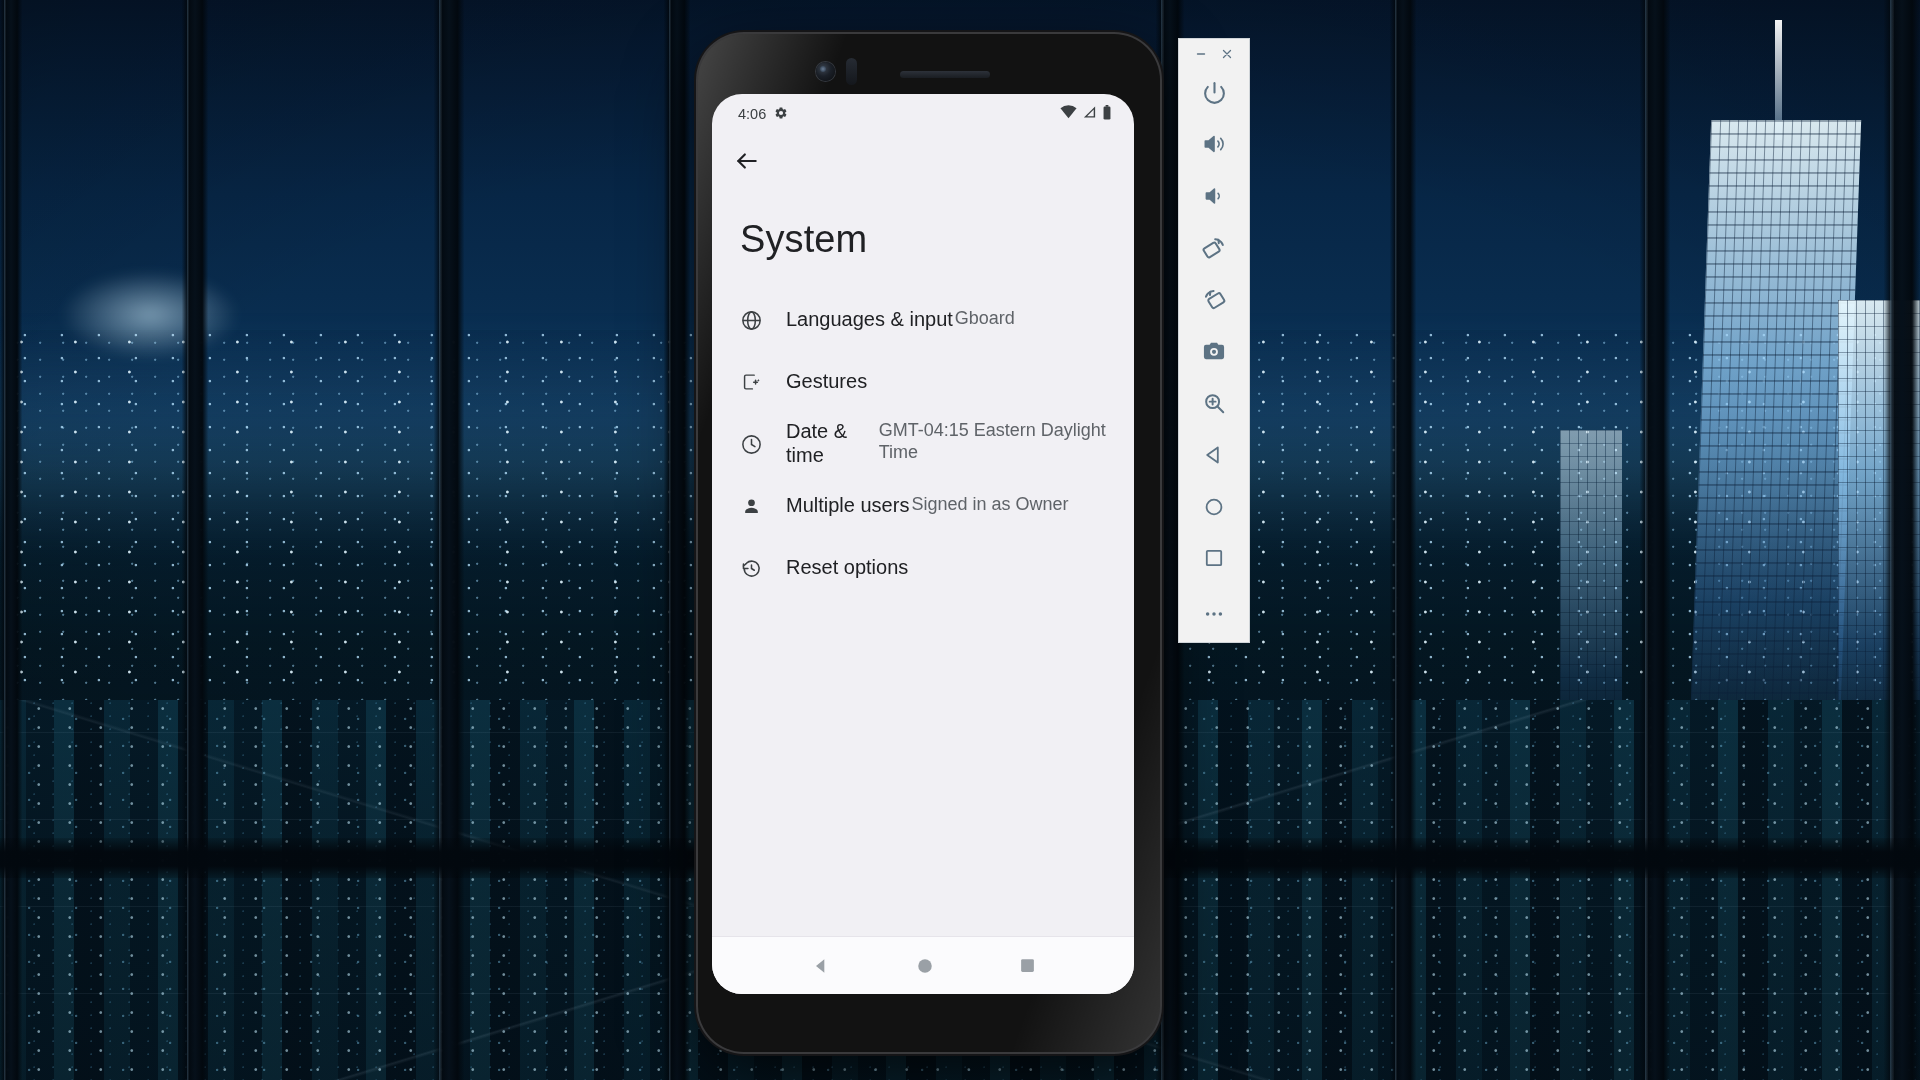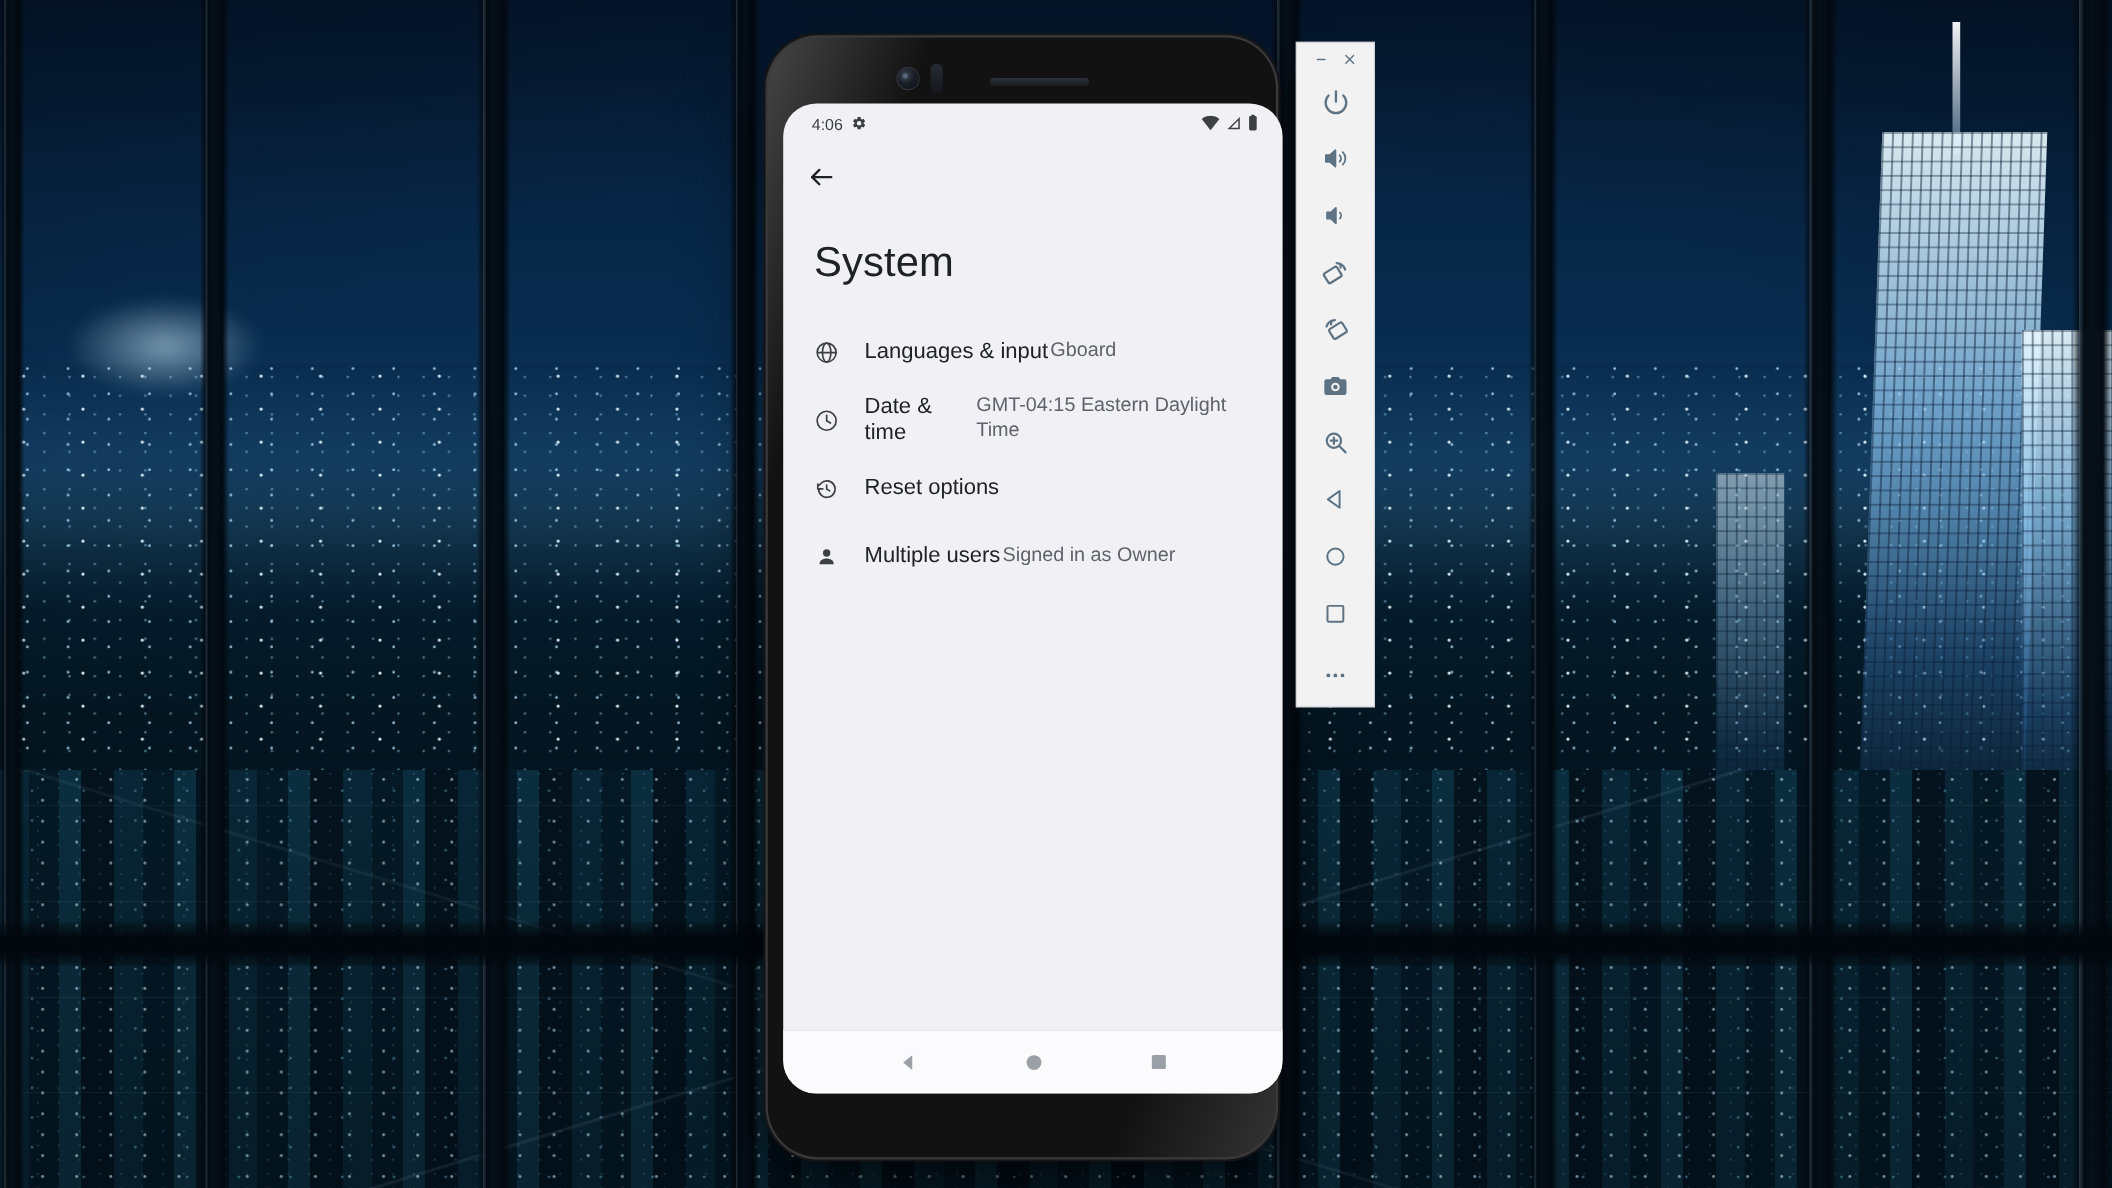--- a/index.html
+++ b/index.html
@@ -163,21 +163,21 @@
     position: absolute; left: 900px; top: 71px; width: 90px; height: 7px;
     border-radius: 4px;
     background: linear-gradient(180deg, #2c3139, #1a1d22);
   }
 
   
   #screen {
     position: absolute;
     left: 712px;
     top: 94px;
-    width: 454px;
+    width: 422px;
     height: 900px;
     background: #f1f0f4;
     border-radius: 30px 30px 30px 30px;
     overflow: hidden;
   }
 
   
   #statusbar {
     height: 40px;
     display: flex;
@@ -360,62 +360,75 @@
           <path d="M3 12h18"></path>
           <ellipse cx="12" cy="12" rx="4" ry="9"></ellipse>
         </svg>
       </span>
       <span class="row-text">
         <span class="row-title">Languages &amp; input</span>
         <span class="row-sub">Gboard</span>
       </span>
     </div>
 
+    <div class="row">
+      <span class="row-icon">
+        <svg width="22" height="22" viewBox="0 0 24 24" fill="none" stroke="#3c4043" stroke-width="1.6" stroke-linecap="round">
+          <path d="M15.5 4.5H6.5A1.5 1.5 0 0 0 5 6v12a1.5 1.5 0 0 0 1.5 1.5h7"></path>
+          <path d="M17 10.2v4.1"></path>
+            <path d="M14.9 12.2H19"></path>
+          <path d="M20 8.6l-.5 1.1-1.1.5 1.1.5.5 1.1.5-1.1 1.1-.5-1.1-.5z" fill="#3c4043" stroke="none"></path>
+        </svg>
+      </span>
+      <span class="row-text">
+        <span class="row-title">Gestures</span>
+      </span>
+    </div>
 
     <div class="row">
       <span class="row-icon">
         <svg width="23" height="23" viewBox="0 0 24 24" fill="none" stroke="#3c4043" stroke-width="1.6" stroke-linecap="round">
           <circle cx="12" cy="12" r="9"></circle>
           <path d="M12 6.8V12l3.6 2.2"></path>
         </svg>
       </span>
       <span class="row-text">
         <span class="row-title">Date &amp; time</span>
         <span class="row-sub">GMT-04:15 Eastern Daylight Time</span>
       </span>
     </div>
 
 
+
+    <div class="row">
+      <span class="row-icon">
+        <svg width="23" height="23" viewBox="0 0 24 24" fill="#3c4043">
+          <circle cx="12" cy="8.1" r="3.5"></circle>
+          <path d="M12 13.2c-3.6 0-6.6 2.1-6.6 4.3v1.3h13.2v-1.3c0-2.2-3-4.3-6.6-4.3z"></path>
+        </svg>
+      </span>
+      <span class="row-text">
+        <span class="row-title">Multiple users</span>
+        <span class="row-sub">Signed in as Owner</span>
+      </span>
+    </div>
 
     <div class="row">
       <span class="row-icon">
         <svg width="23" height="23" viewBox="0 0 24 24" fill="none" stroke="#3c4043" stroke-width="1.6" stroke-linecap="round" stroke-linejoin="round">
           <path d="M3.6 7.3V12h4.7"></path>
           <path d="M4.4 12a7.8 7.8 0 1 0 2.3-5.4L3.6 9.4"></path>
           <path d="M12 8.3V12l2.9 1.8"></path>
         </svg>
       </span>
       <span class="row-text">
         <span class="row-title">Reset options</span>
       </span>
     </div>
 
-    <div class="row">
-      <span class="row-icon">
-        <svg width="23" height="23" viewBox="0 0 24 24" fill="#3c4043">
-          <circle cx="12" cy="8.1" r="3.5"></circle>
-          <path d="M12 13.2c-3.6 0-6.6 2.1-6.6 4.3v1.3h13.2v-1.3c0-2.2-3-4.3-6.6-4.3z"></path>
-        </svg>
-      </span>
-      <span class="row-text">
-        <span class="row-title">Multiple users</span>
-        <span class="row-sub">Signed in as Owner</span>
-      </span>
-    </div>
-
   </div>
 
   <div id="navbar">
     <span class="nav-btn">
       <svg width="20" height="20" viewBox="0 0 24 24" fill="#9aa0a6">
           <path d="M16 4 6 12l10 8z"></path>
         </svg>
     </span>
     <span class="nav-btn">
       <svg width="18" height="18" viewBox="0 0 24 24" fill="#9aa0a6">

